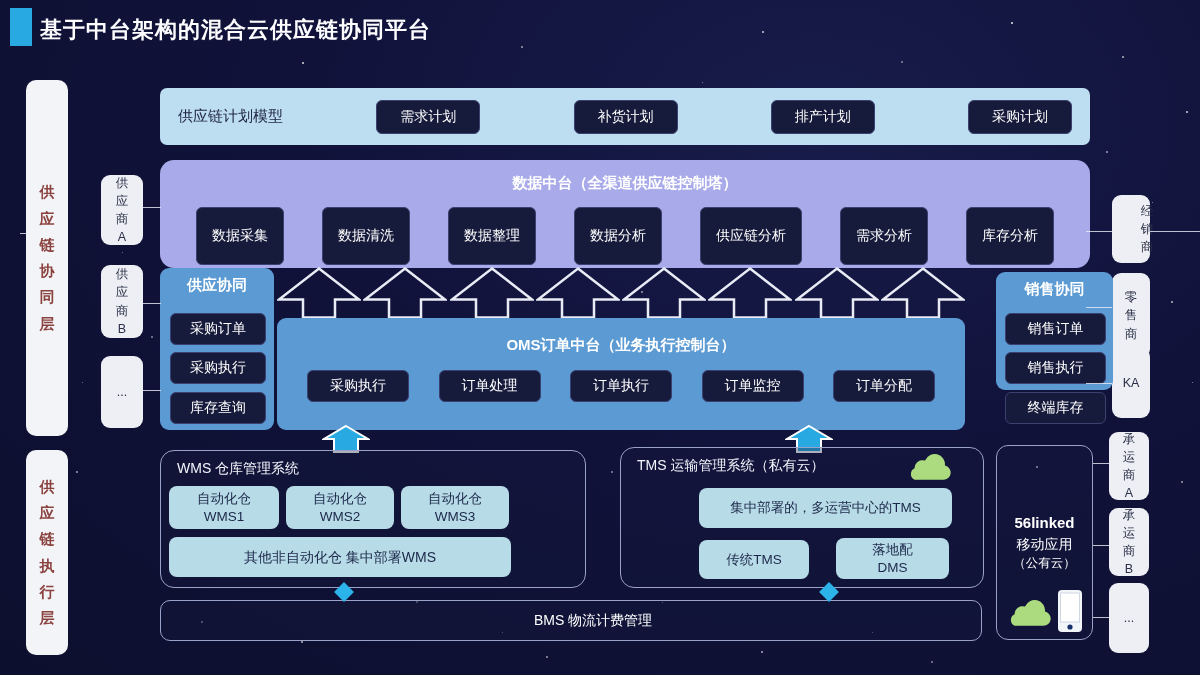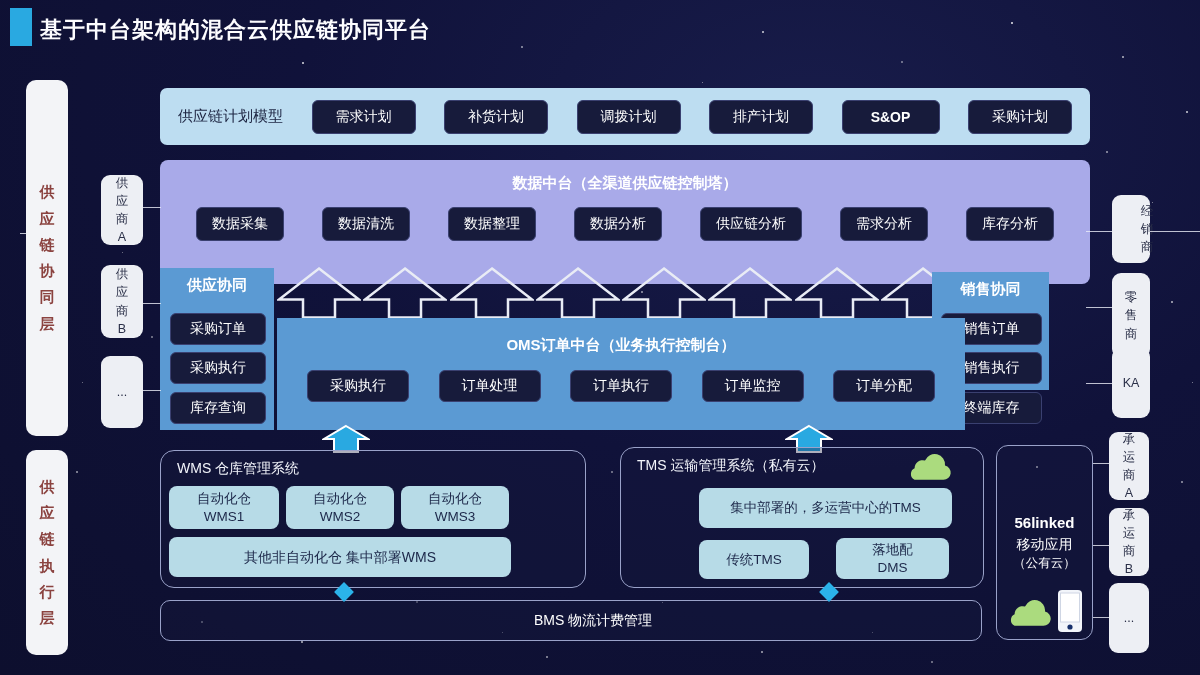--- a/index.html
+++ b/index.html
@@ -39,31 +39,31 @@
   .pbox .vt{line-height:1.45;}
 
   
   .plan-bar{left:160px;top:88px;width:930px;height:57px;background:#bdddf1;border-radius:7px;
     display:flex;align-items:center;justify-content:space-between;padding:0 18px;}
   .plan-label{color:#1c2340;font-size:15px;}
   .chip{background:#171b3b;border:1px solid #3a4070;border-radius:6px;color:#fff;font-size:14px;
     display:flex;align-items:center;justify-content:center;height:32px;width:102px;}
 
   
-  .data-mid{left:160px;top:160px;width:930px;height:124px;background:#a9aae9;border-radius:8px;}
+  .data-mid{left:160px;top:160px;width:930px;height:108px;background:#a9aae9;border-radius:14px;}
   .panel-title{text-align:center;font-weight:bold;font-size:15px;padding-top:14px;color:#fff;}
   .data-chips{display:flex;justify-content:space-between;padding:0 36px;margin-top:14px;}
-  .data-chips .chip{width:auto;padding:0 15px;}
+  .data-chips .chip{width:auto;padding:12px 15px;}
 
   
   .arrow-band{left:277px;top:266px;width:688px;height:53px;display:flex;justify-content:space-between;}
   .arrow-band svg{display:block;}
 
   
-  .blue-panel{background:#5b9ad3;border-radius:0;}
+  .blue-panel{background:#5b9ad3;border-radius:9px;}
   .oms{left:277px;top:318px;width:688px;height:112px;}
   .oms-chips{display:flex;justify-content:space-between;padding:0 30px;margin-top:15px;}
   .oms-chips .chip{width:100px;height:30px;}
   .side-panel-title{text-align:center;font-weight:bold;font-size:15px;padding-top:8px;color:#fff;}
   .sp-chip{position:absolute;height:30px;background:#171b3b;border:1px solid #3a4070;border-radius:6px;
     color:#fff;font-size:14px;display:flex;align-items:center;justify-content:center;}
 
   
   .obox{border:1.5px solid #9aa2c9;border-radius:14px;background:rgba(22,26,62,.35);}
   .obox-title{position:absolute;left:16px;top:9px;font-size:14px;color:#f2f4fa;}
@@ -124,23 +124,21 @@
   <div class="vt">承运商B</div>
 </div>
 <div class="abs pbox" style="left:1109px;top:583px;width:40px;height:70px;">
   <div>...</div>
 </div>
 
 <div class="abs plan-bar">
   <span class="plan-label">供应链计划模型</span>
   <div class="chip">需求计划</div>
   <div class="chip">补货计划</div>
-  <div class="chip">调拨计划</div>
   <div class="chip">排产计划</div>
-  <div class="chip" style="width:96px;font-weight:bold;">S&amp;OP</div>
   <div class="chip">采购计划</div>
 </div>
 
 <div class="abs data-mid">
   <div class="panel-title">数据中台（全渠道供应链控制塔）</div>
   <div class="data-chips">
     <div class="chip">数据采集</div>
     <div class="chip">数据清洗</div>
     <div class="chip">数据整理</div>
     <div class="chip">数据分析</div>
@@ -177,21 +175,21 @@
     </svg>
 </div>
 
 <div class="abs blue-panel" style="left:160px;top:268px;width:114px;height:162px;">
   <div class="side-panel-title">供应协同</div>
   <div class="sp-chip" style="left:10px;top:45px;width:94px;text-align:right;">采购订单</div>
   <div class="sp-chip" style="left:10px;top:84px;width:94px;">采购执行</div>
   <div class="sp-chip" style="left:10px;top:124px;width:94px;">库存查询</div>
 </div>
 
-<div class="abs blue-panel" style="left:932px;top:272px;width:117px;height:118px;">
+<div class="abs blue-panel" style="left:996px;top:272px;width:117px;height:118px;">
   <div class="side-panel-title">销售协同</div>
   <div class="sp-chip" style="left:9px;top:41px;width:99px;">销售订单</div>
   <div class="sp-chip" style="left:9px;top:80px;width:99px;">销售执行</div>
   <div class="sp-chip" style="left:9px;top:120px;width:99px;">终端库存</div>
 </div>
 
 <div class="abs blue-panel oms">
   <div class="panel-title" style="padding-top:18px;">OMS订单中台（业务执行控制台）</div>
   <div class="oms-chips">
     <div class="chip">采购执行</div>

